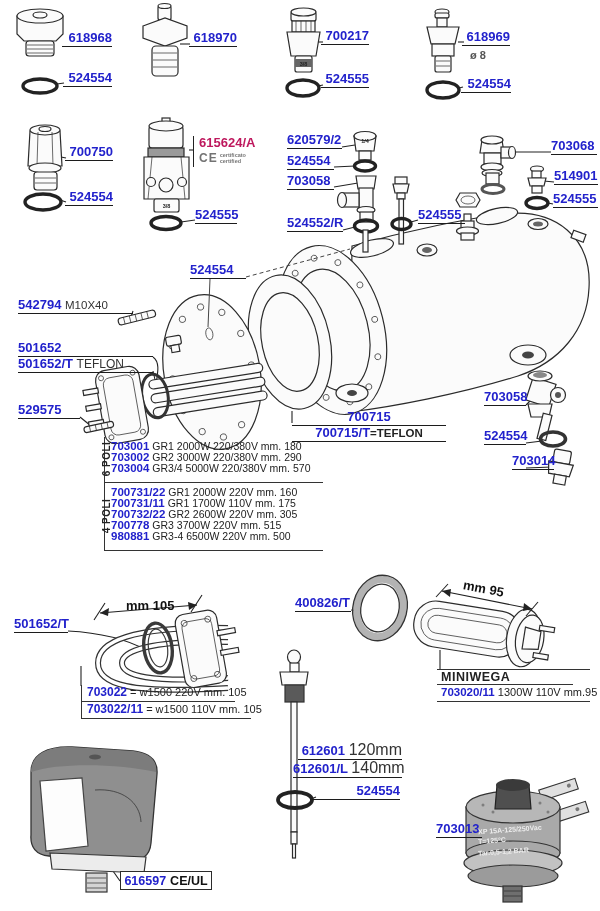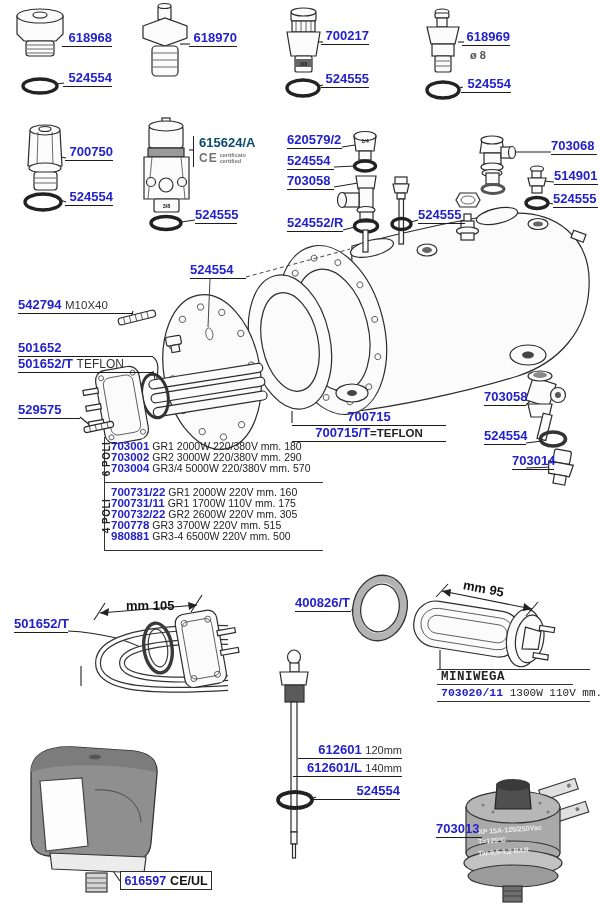--- a/index.html
+++ b/index.html
@@ -7,41 +7,41 @@
           font-family:"Liberation Sans",sans-serif;}
   #art{position:absolute;left:0;top:0;z-index:0;}
   .s{stroke:#2b2b2b;stroke-width:1.2;fill:#fbfbfb;}
   .thin{stroke:#2b2b2b;stroke-width:.7;fill:none;}
   .ln{stroke:#222;stroke-width:1.1;fill:none;}
   .or{fill:none;stroke:#222;stroke-width:3.4;}
   .callout{position:absolute;z-index:2;color:#2222cc;font-weight:bold;font-size:13px;
            line-height:14px;border-bottom:1.5px solid #1c1c1c;padding-bottom:1px;
            white-space:nowrap;cursor:pointer;}
   .callout .note{color:#222;font-weight:bold;font-size:11.5px;}
-  .callout .notereg{color:#333;font-weight:normal;font-size:11px;}
+  .callout .notereg{color:#333;font-weight:normal;font-size:16px;}
   .plain{position:absolute;z-index:2;color:#111;font-weight:bold;font-size:13px;white-space:nowrap;}
   .tinygray{position:absolute;z-index:2;color:#555;font-weight:bold;font-size:11px;}
   .ptable{position:absolute;z-index:2;font-size:10.5px;color:#222;}
   .pgroup{border-left:1.6px solid #333;padding:4px 0 7px 6px;position:relative;width:212px;}
   .pgroup.b{border-bottom:1.6px solid #333;}
   .prow{height:11.2px;line-height:11.2px;white-space:nowrap;}
   .pn{color:#2222cc;font-weight:bold;font-size:11.5px;cursor:pointer;}
   .rot{position:absolute;left:-16px;top:50%;transform:translateY(-50%) rotate(-90deg);
        font-weight:bold;font-size:10px;color:#222;letter-spacing:.5px;}
   .minitable{position:absolute;z-index:2;border-left:1.6px solid #333;font-size:11px;color:#222;}
   .minitable .mrow{border-bottom:1.4px solid #333;height:15px;line-height:15px;
                    padding:0 4px 1px 5px;white-space:nowrap;}
   .minitable .pn{font-size:12px;}
-  .mw{position:absolute;z-index:2;font-size:11px;color:#222;border-top:1.4px solid #333;font-family:Liberation Mono, monospace;}
+  .mw{position:absolute;z-index:2;font-size:11px;color:#222;border-top:1.4px solid #333;}
   .mw .title{font-weight:bold;font-size:12.5px;height:14px;line-height:14px;
              border-bottom:1.4px solid #333;padding-left:4px;letter-spacing:.5px;}
   .mw .mrow{border-bottom:1.4px solid #333;height:15.5px;line-height:15.5px;
             padding-left:4px;white-space:nowrap;}
   .cewrap{position:absolute;z-index:2;border-left:1.6px solid #222;padding:0 0 2px 5px;}
-  .cewrap .cnum{color:#0c4a6e;font-weight:bold;font-size:13px;line-height:14px;cursor:pointer;}
+  .cewrap .cnum{color:#be185d;font-weight:bold;font-size:13px;line-height:14px;cursor:pointer;}
   .cerow{display:flex;align-items:center;gap:2px;margin-top:1px;}
   .cemark{font-size:12px;font-weight:bold;color:#737373;letter-spacing:1px;}
   .cetxt{font-size:5.5px;color:#777;line-height:6px;font-weight:bold;}
   .boxlabel{position:absolute;z-index:2;border:1.5px solid #2b2b2b;display:flex;
             align-items:center;justify-content:center;gap:4px;background:#fff;
             font-size:12.5px;font-weight:bold;}
   .boxlabel .b{color:#2222cc;cursor:pointer;} .boxlabel .k{color:#111;}
   .pswtxt{position:absolute;z-index:2;color:#ededed;font-size:7px;font-weight:bold;
           transform:rotate(-4deg);white-space:nowrap;}
   .svgtxt{font-size:5.5px;font-weight:bold;fill:#222;text-anchor:middle;}
@@ -475,20 +475,24 @@
     <div class="prow"><span class="pn">700731/22</span> <span>GR1 2000W 220V mm. 160</span></div>
     <div class="prow"><span class="pn">700731/11</span> <span>GR1 1700W 110V mm. 175</span></div>
     <div class="prow"><span class="pn">700732/22</span> <span>GR2 2600W 220V mm. 305</span></div>
     <div class="prow"><span class="pn">700778</span> <span>GR3 3700W 220V mm. 515</span></div>
     <div class="prow"><span class="pn">980881</span> <span>GR3-4 6500W 220V mm. 500</span></div>
   </div>
 </div>
 
 <div class="plain" style="left:126px;top:598px">mm 105</div>
 <div class="callout" style="left:14px;top:617px;width:54px">501652/T</div>
+<div class="minitable" style="left:81px;top:685px">
+  <div class="mrow" style="width:144px"><span class="pn">703022</span> <span>= w1500 220V mm. 105</span></div>
+  <div class="mrow" style="width:160px"><span class="pn">703022/11</span> <span>= w1500 110V mm. 105</span></div>
+</div>
 
 <div class="callout" style="left:295px;top:596px;width:56px">400826/T</div>
 <div class="plain" style="left:463px;top:581px;transform:rotate(11deg)">mm 95</div>
 <div class="mw" style="left:437px;top:669px;width:153px">
   <div class="title" style="width:132px">MINIWEGA</div>
   <div class="mrow" style="width:149px"><span class="pn">703020/11</span> <span>1300W 110V mm.95</span></div>
 </div>
 
 <div class="callout" style="left:298px;top:743px;width:104px;text-align:right"><span>612601</span> <span class="notereg">120mm</span></div>
 <div class="callout" style="left:293px;top:761px;width:109px;text-align:right"><span>612601/L</span> <span class="notereg">140mm</span></div>

